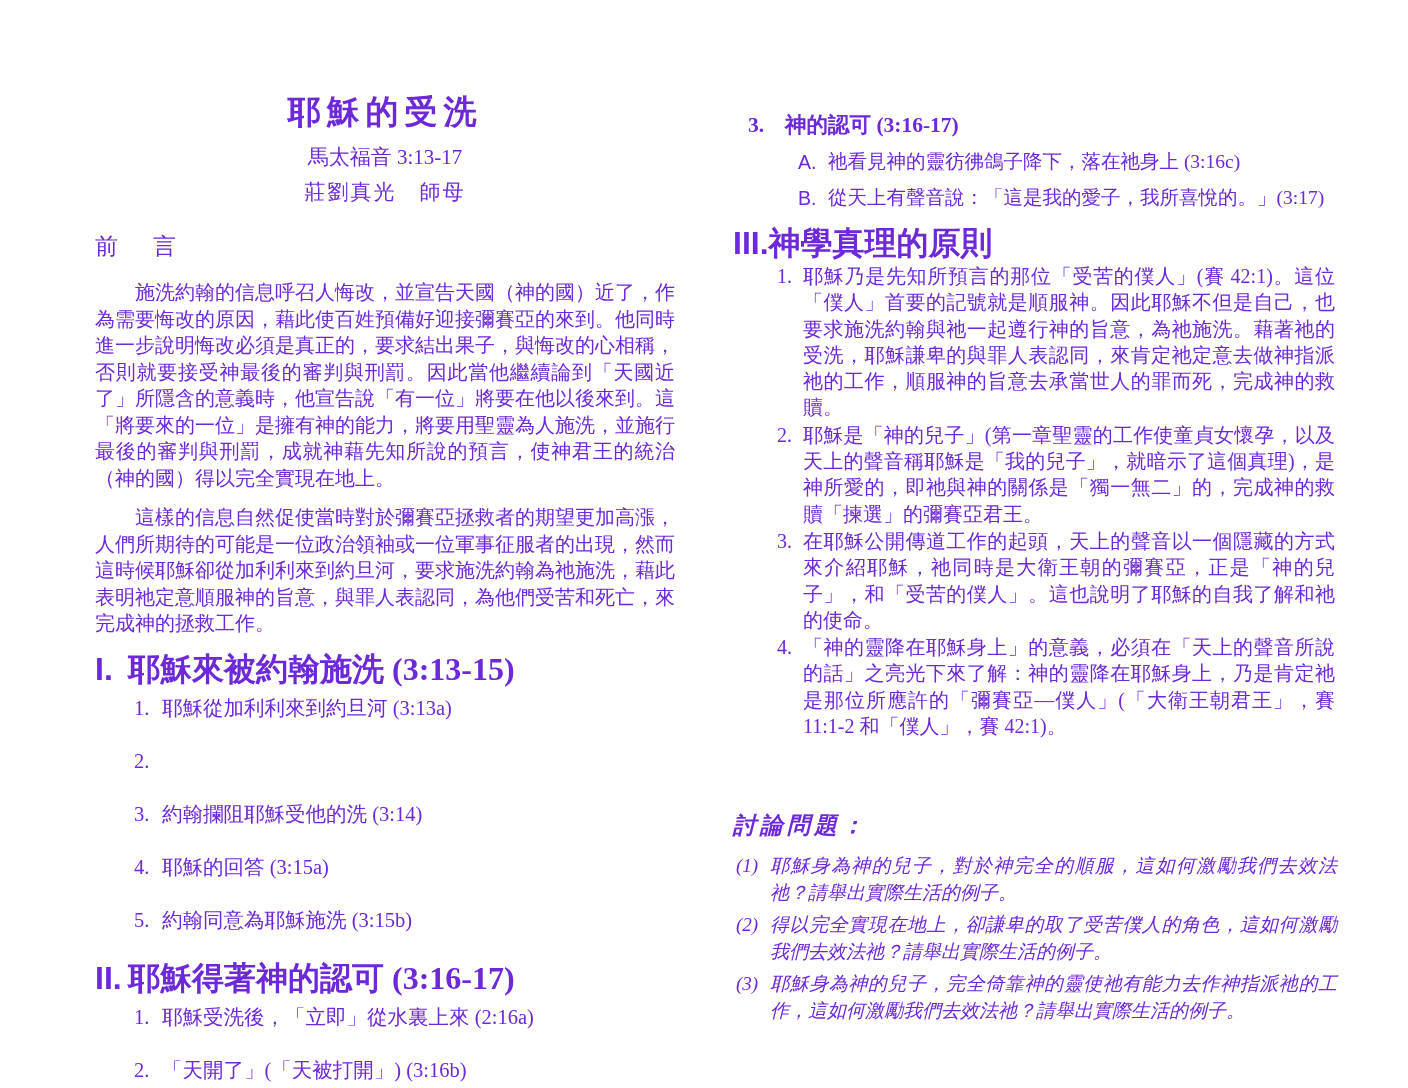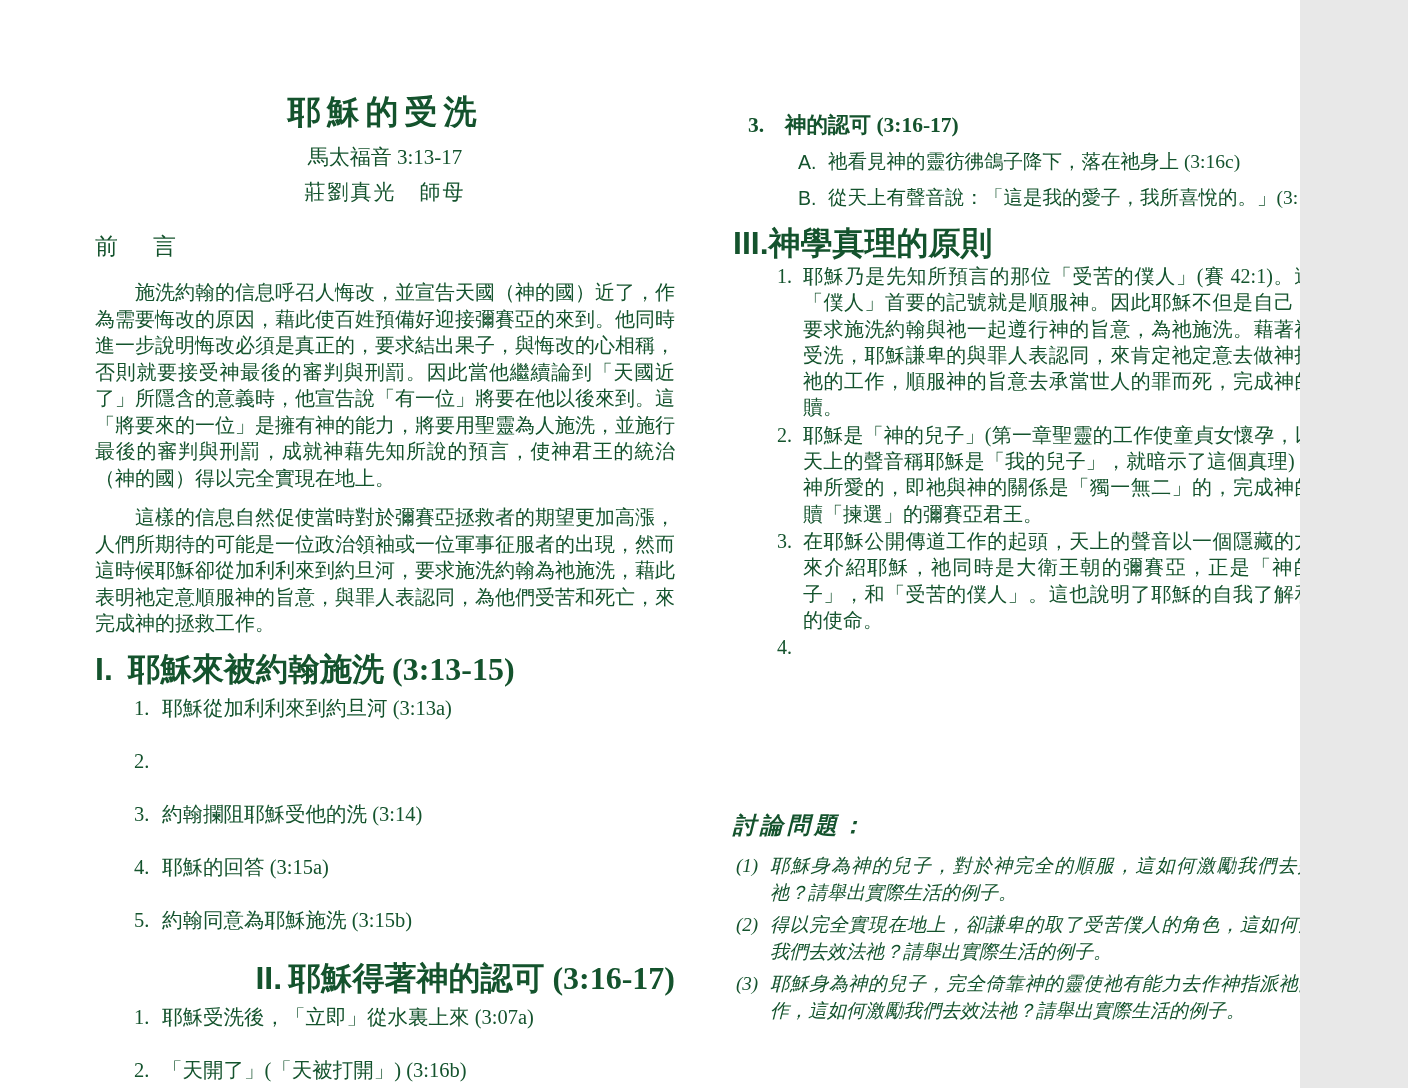--- a/index.html
+++ b/index.html
@@ -1,22 +1,22 @@
 <!DOCTYPE html>
 <html lang="zh-Hant"><head>
 <meta charset="utf-8">
 <style>
   * { box-sizing: border-box; }
   html, body { margin: 0; padding: 0; background: #e8e8e8; }
   .page {
     position: relative;
-    width: 1300px;
+    width: 1408px;
     height: 1088px;
     background: #ffffff;
-    color: #14532d;
+    color: #6d28d9;
     font-family: "Liberation Serif", "DejaVu Serif", serif;
     overflow: hidden;
   }
 
   
   .col-left {
     position: absolute;
     left: 95px;
     top: 92px;
     width: 580px;
@@ -63,21 +63,21 @@
     font-size: 32px;
     line-height: 31px;
     font-weight: 700;
     display: flex;
   }
   .sec-heading .sec-num {
     flex: 0 0 33px;
     font-family: "Liberation Sans", "DejaVu Sans", sans-serif;
     font-weight: 900;
   }
-  .sec-heading.second { margin-top: 29px; justify-content: flex-end; }
+  .sec-heading.second { margin-top: 29px; }
 
   .o-item {
     display: flex;
     margin-top: 25px;
     padding-left: 39px;
     font-size: 20.5px;
     line-height: 28px;
   }
   .o-item.tight { margin-top: 9px; }
   .o-item .num { flex: 0 0 28px; }
@@ -186,21 +186,21 @@
       <span class="txt">約翰同意為耶穌施洗 (3:15b)</span>
     </div>
 
     <div class="sec-heading second">
       <span class="sec-num">II.</span>
       <span>耶穌得著神的認可 (3:16-17)</span>
     </div>
 
     <div class="o-item tight">
       <span class="num">1.</span>
-      <span class="txt">耶穌受洗後，「立即」從水裏上來 (3:07a)</span>
+      <span class="txt">耶穌受洗後，「立即」從水裏上來 (2:16a)</span>
     </div>
     <div class="o-item">
       <span class="num">2.</span>
       <span class="txt">「天開了」(「天被打開」) (3:16b)</span>
     </div>
 
   </div>
 
   <div class="col-right">
 
@@ -231,20 +231,21 @@
       <div class="t-item">
         <span class="num">2.</span>
         <span class="txt">耶穌是「神的兒子」(第一章聖靈的工作使童貞女懷孕，以及天上的聲音稱耶穌是「我的兒子」，就暗示了這個真理)，是神所愛的，即祂與神的關係是「獨一無二」的，完成神的救贖「揀選」的彌賽亞君王。</span>
       </div>
       <div class="t-item">
         <span class="num">3.</span>
         <span class="txt">在耶穌公開傳道工作的起頭，天上的聲音以一個隱藏的方式來介紹耶穌，祂同時是大衛王朝的彌賽亞，正是「神的兒子」，和「受苦的僕人」。這也說明了耶穌的自我了解和祂的使命。</span>
       </div>
       <div class="t-item">
         <span class="num">4.</span>
+        <span class="txt">「神的靈降在耶穌身上」的意義，必須在「天上的聲音所說的話」之亮光下來了解：神的靈降在耶穌身上，乃是肯定祂是那位所應許的「彌賽亞—僕人」(「大衛王朝君王」，賽 11:1-2 和「僕人」，賽 42:1)。</span>
       </div>
     </div>
 
     <div class="discussion">
       <h3 class="disc-heading">討論問題：</h3>
 
       <div class="q-item first">
         <span class="qnum">(1)</span>
         <span class="txt">耶穌身為神的兒子，對於神完全的順服，這如何激勵我們去效法祂？請舉出實際生活的例子。</span>
       </div>

